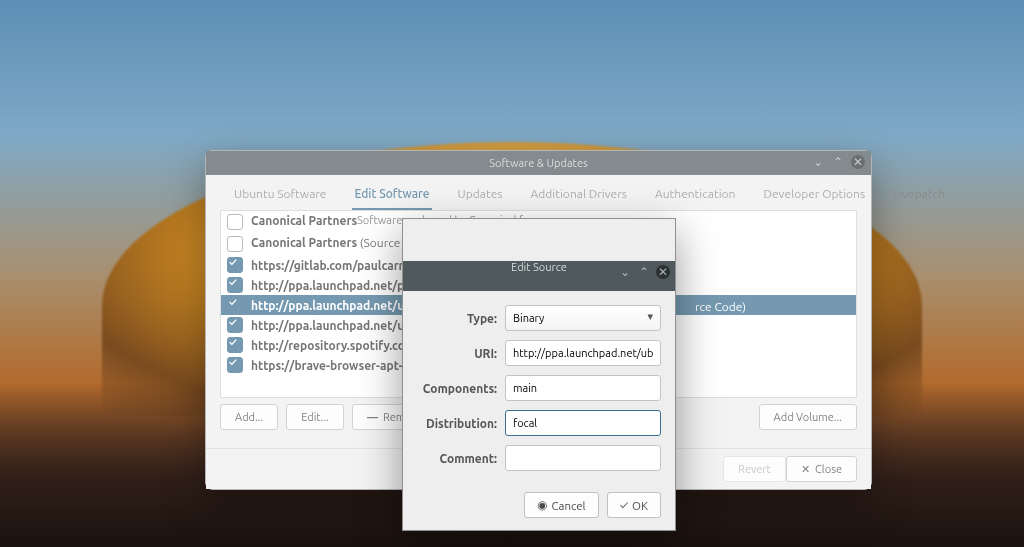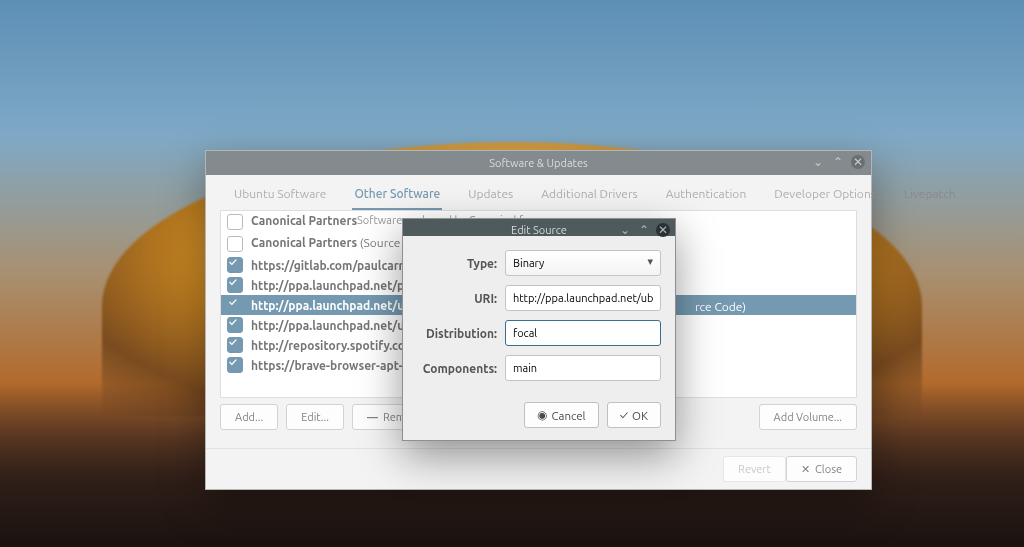--- a/index.html
+++ b/index.html
@@ -6,21 +6,21 @@
   .bg{position:absolute;inset:0;background:linear-gradient(180deg,#5d8fb6 0%,#7fa9c6 25%,#a89070 50%,#b36a2c 70%,#3b2a2a 100%);}
   .bg::before{content:"";position:absolute;top:26%;left:10%;right:10%;height:50%;
     background:radial-gradient(ellipse at 50% 40%,#f4e6c8 0%,#e9c576 30%,#c48321 55%,#7a4b1f 80%,rgba(0,0,0,0) 100%);
     border-radius:50% 50% 0 0 / 60% 60% 0 0;filter:blur(1px);}
   .bg::after{content:"";position:absolute;bottom:0;left:0;right:0;height:30%;
     background:linear-gradient(180deg,rgba(0,0,0,0) 0%,#2f1e18 60%,#1a120f 100%);}
 
   
   .window{position:absolute;left:205px;top:150px;width:665px;height:338px;
     background:#eeeeee;border:1px solid #b5b5b5;box-shadow:0 15px 40px rgba(0,0,0,.35);
-    border-radius:0;display:flex;flex-direction:column;}
+    border-radius:8px;display:flex;flex-direction:column;}
   .overlay{position:absolute;inset:0;background:rgba(255,255,255,.3);pointer-events:none;z-index:5;}
   .titlebar{height:24px;background:#4f5a5d;color:#c9cecf;font-size:11px;display:flex;align-items:center;justify-content:center;position:relative;}
   .titlebar .wcontrols{position:absolute;right:6px;top:4px;display:flex;gap:6px;}
   .wbtn{width:14px;height:14px;font-size:12px;line-height:14px;color:#b0b7b8;text-align:center;}
   .wbtn.close{border-radius:50%;background:#2b3133;}
 
   .tabs{display:flex;gap:24px;padding:8px 18px 0 18px;font-size:12px;color:#8a8a8a;margin-left:8px;}
   .tab{padding:4px 2px 8px 2px;cursor:pointer;white-space:nowrap;}
   .tab.sel{color:#3a6e8f;border-bottom:2.5px solid #3a6e8f;font-weight:500;}
 
@@ -41,21 +41,21 @@
   .btn{height:24px;padding:0 14px;background:#fdfdfd;border:1px solid #c0c0c0;border-radius:3px;font-size:11px;color:#4a4a4a;cursor:pointer;display:inline-flex;align-items:center;gap:5px;}
   .btn .dash{font-weight:bold;}
   .spacer{flex:1;}
 
   .footer{border-top:1px solid #d6d6d6;height:40px;display:flex;align-items:center;justify-content:flex-end;gap:0;padding:0 14px;background:#eee;}
   .btn.disabled{color:#b0b0b0;border-color:#dcdcdc;cursor:default;}
 
   
   .modal{position:absolute;left:402px;top:218px;width:272px;background:#eeeeee;border:1px solid #8f8f8f;
     box-shadow:0 15px 40px rgba(0,0,0,.4);z-index:20;display:flex;flex-direction:column;}
-  .mtitle{height:17px;background:#4f5a5d;color:#d6dadb;font-size:11px;display:flex;align-items:flex-end;justify-content:center;position:relative;}
+  .mtitle{height:30px;background:#4f5a5d;color:#d6dadb;font-size:11px;display:flex;align-items:flex-start;justify-content:center;position:relative;margin-top:42px;}
   .mtitle .wcontrols{position:absolute;right:5px;top:4px;display:flex;gap:5px;}
   .form{padding:14px 14px 8px 14px;font-size:12px;color:#4a4a4a;}
   .frow{display:flex;align-items:center;margin-bottom:9px;}
   .frow label{width:80px;text-align:right;padding-right:8px;font-weight:600;font-size:12px;color:#555;}
   .fctl{flex:1;}
   select.fctl,input.fctl{height:26px;border:1px solid #c4c4c4;border-radius:3px;padding:0 7px;font-size:11px;background:#fff;width:100%;box-sizing:border-box;font-family:inherit;}
   input.fctl.focus{border:1.5px solid #3a6e8f;outline:none;}
   select.fctl{appearance:none;-webkit-appearance:none;background:linear-gradient(#fff,#f4f4f4);position:relative;}
   .selwrap{position:relative;flex:1;}
   .selwrap::after{content:"▾";position:absolute;right:8px;top:5px;font-size:11px;color:#555;pointer-events:none;}
@@ -76,21 +76,21 @@
     <span>Software &amp; Updates</span>
     <div class="wcontrols">
       <span class="wbtn">⌄</span>
       <span class="wbtn">⌃</span>
       <span class="wbtn close">✕</span>
     </div>
   </div>
 
   <div class="tabs">
     <div class="tab">Ubuntu Software</div>
-    <div class="tab sel">Other Software</div>
+    <div class="tab sel">Edit Software</div>
     <div class="tab">Updates</div>
     <div class="tab">Additional Drivers</div>
     <div class="tab">Authentication</div>
     <div class="tab">Developer Options</div>
     <div class="tab">Livepatch</div>
   </div>
 
   <div class="content">
     <div class="listwrap">
       <div class="row">
@@ -175,26 +175,30 @@
         <select class="fctl">
           <option>Binary</option>
         </select>
       </div>
     </div>
     <div class="frow">
       <label>URI:</label>
       <input class="fctl" value="http://ppa.launchpad.net/ubuntu-mozilla-" style="">
     </div>
     <div class="frow">
+      <label>Components:</label>
+      <input class="fctl" value="main" style="">
+    </div>
+    <div class="frow">
       <label>Distribution:</label>
       <input class="fctl focus" value="focal" style="">
     </div>
     <div class="frow">
-      <label>Components:</label>
-      <input class="fctl" value="main" style="">
+      <label>Comment:</label>
+      <input class="fctl" value="" style="">
     </div>
   </div>
   <div class="mbtns">
     <span class="mbtn">
         <span class="ic">◉</span>
         <span>Cancel</span>
       </span>
     <span class="mbtn">
         <span class="ic">✓</span>
         <span>OK</span>

